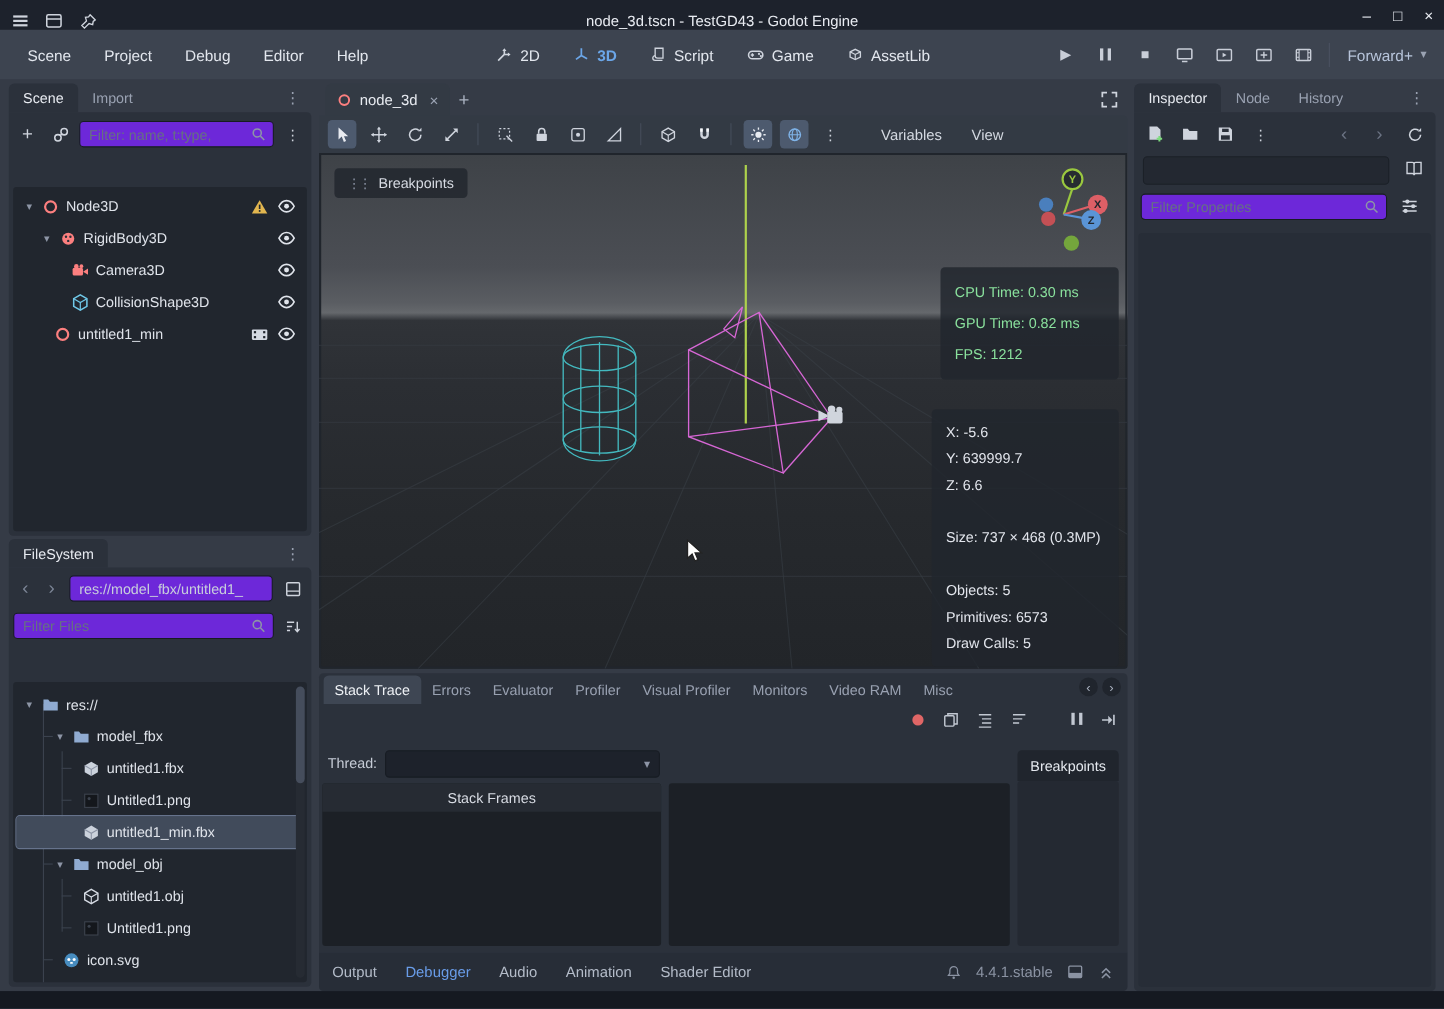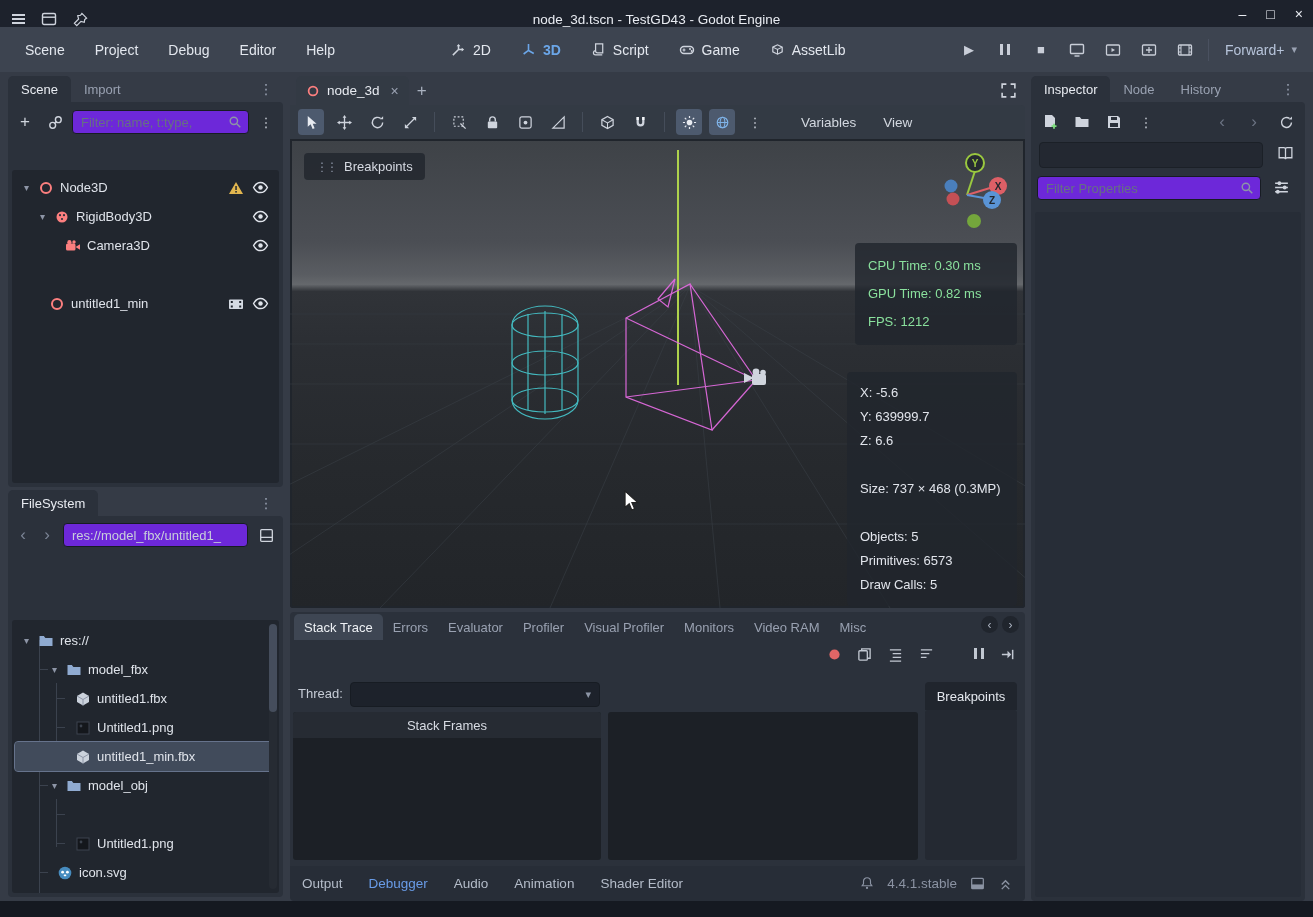--- a/index.html
+++ b/index.html
@@ -78,21 +78,21 @@
   .dctrl{position:absolute;top:35px;right:10px;display:flex;gap:16px;align-items:center}
   .dth-label{position:absolute;left:8px;top:74px;color:#c6ccd6}
   .dropdown{position:absolute;left:60px;top:70px;width:250px;height:25px;background:#1d222b;border:1px solid #171c23;border-radius:4px;display:flex;align-items:center;justify-content:flex-end;padding:0 8px;color:#8d95a6;font-size:11px}
   .bp-head{position:absolute;left:635px;top:70px;right:8px;height:28px;background:#20252d;border-radius:4px 4px 0 0;display:flex;align-items:center;justify-content:center;color:#e4e8ee}
   .subpanel{position:absolute;background:#1c2026;border-radius:3px}
   .sf-head{height:26px;background:#262b33;border-radius:3px 3px 0 0;display:flex;align-items:center;justify-content:center;color:#d7dbe3}
 
   
   .bbar{position:absolute;left:290px;top:866px;width:735px;height:35px;background:#272d37;border-radius:0 0 4px 4px;display:flex;align-items:center;padding:0 12px;gap:26px;font-size:13.5px;color:#b4bcc9}
   .bbar .blue{color:#699ce8}
-  .bbar-right{margin-left:auto;display:flex;align-items:flex-start;gap:13px;color:#8b93a3}
+  .bbar-right{margin-left:auto;display:flex;align-items:flex-end;gap:13px;color:#8b93a3}
 
   
   .footer{position:absolute;left:0;top:901px;width:1313px;height:16px;background:#151921}
 
   .sbtrack{position:absolute;width:8px;background:#262b33;border-radius:4px}
   .sbthumb{position:absolute;width:8px;background:#454d5c;border-radius:4px}
   .namefield{position:absolute;background:#232831;border:1px solid #1b2027;border-radius:4px}
 </style>
 </head>
 <body>
@@ -280,20 +280,33 @@
           </svg>
         <span class="tlabel">Camera3D</span>
         <span class="right-ics">
           <svg width="17" height="17" viewBox="0 0 16 16">
               <path d="M1.5 8C3 5 5.3 3.2 8 3.2S13 5 14.5 8C13 11 10.7 12.8 8 12.8S3 11 1.5 8Z" fill="none" stroke="#dfe3ea" stroke-width="1.4"></path>
               <circle cx="8" cy="8" r="2.1" fill="#dfe3ea"></circle>
             </svg>
         </span>
       </div>
 
+      <div class="trow" style="top:90px;padding-left:50px">
+        <svg width="16" height="16" viewBox="0 0 16 16">
+            <path d="M8 1 14 4.5v7L8 15 2 11.5v-7Z" fill="none" stroke="#6fc8e8" stroke-width="1.4"></path>
+            <path d="M2 4.5 8 8l6-3.5M8 8v7" stroke="#6fc8e8" stroke-width="1.1" fill="none"></path>
+          </svg>
+        <span class="tlabel">CollisionShape3D</span>
+        <span class="right-ics">
+          <svg width="17" height="17" viewBox="0 0 16 16">
+              <path d="M1.5 8C3 5 5.3 3.2 8 3.2S13 5 14.5 8C13 11 10.7 12.8 8 12.8S3 11 1.5 8Z" fill="none" stroke="#dfe3ea" stroke-width="1.4"></path>
+              <circle cx="8" cy="8" r="2.1" fill="#dfe3ea"></circle>
+            </svg>
+        </span>
+      </div>
 
       <div class="trow" style="top:119px;padding-left:34px">
         <svg width="16" height="16" viewBox="0 0 16 16">
             <circle cx="8" cy="8" r="5" fill="none" stroke="#fc7f7f" stroke-width="2"></circle>
           </svg>
         <span class="tlabel">untitled1_min</span>
         <span class="right-ics">
           <svg width="16" height="16" viewBox="0 0 16 16">
               <rect x="1" y="3.5" width="14" height="9.5" rx="1" fill="#d5dae3"></rect>
               <rect x="2.8" y="5" width="2" height="2" fill="#21262e"></rect>
@@ -323,20 +336,38 @@
       <span class="inp-wrap" style="flex:1;margin:0 3px">
         <input class="inp" value="res://model_fbx/untitled1_" style="">
       </span>
       <span class="icbtn">
         <svg width="15" height="15" viewBox="0 0 16 16">
             <rect x="1.8" y="1.8" width="12.4" height="12.4" rx="1" fill="none" stroke="#cfd4dd" stroke-width="1.4"></rect>
             <path d="M1.8 10h12.4" stroke="#cfd4dd" stroke-width="1.4"></path>
           </svg>
       </span>
     </div>
+    <div style="position:absolute;left:4px;top:38px;right:4px;height:30px;display:flex;align-items:center;gap:4px">
+      <span class="inp-wrap" style="flex:1">
+        <input class="inp" placeholder="Filter Files" style="">
+        <span class="inp-ic">
+          <svg width="14" height="14" viewBox="0 0 16 16">
+              <circle cx="6.7" cy="6.7" r="4.2" fill="none" stroke="#8d95a6" stroke-width="1.6"></circle>
+              <path d="m10 10 4 4" stroke="#8d95a6" stroke-width="1.6"></path>
+            </svg>
+        </span>
+      </span>
+      <span class="icbtn">
+        <svg width="15" height="15" viewBox="0 0 16 16">
+            <path d="M2 4h7M2 8h5M2 12h3" stroke="#cfd4dd" stroke-width="1.4"></path>
+            <path d="M12 3.5v9" stroke="#cfd4dd" stroke-width="1.4" fill="none"></path>
+            <path d="m9.8 10.5 2.2 2.5 2.2-2.5" fill="none" stroke="#cfd4dd" stroke-width="1.4"></path>
+          </svg>
+      </span>
+    </div>
     <div class="treebg" style="left:4px;top:104px;right:4px;bottom:4px">
 
       <div class="guide" style="left:27px;top:20px;width:1px;height:261px"></div>
       <div class="guide" style="left:27px;top:49px;width:9px;height:1px"></div>
       <div class="guide" style="left:27px;top:165px;width:9px;height:1px"></div>
       <div class="guide" style="left:27px;top:252px;width:9px;height:1px"></div>
 
       <div class="guide" style="left:44px;top:63px;width:1px;height:73px"></div>
       <div class="guide" style="left:44px;top:78px;width:9px;height:1px"></div>
       <div class="guide" style="left:44px;top:107px;width:9px;height:1px"></div>
@@ -379,20 +410,27 @@
             <path d="M2 5l6 3.5L14 5M8 8.5v6" stroke="#8d95a6" stroke-width="1" fill="none"></path>
           </svg>
         <span class="tlabel">untitled1_min.fbx</span>
       </div>
       <div class="trow" style="top:151px;padding-left:34px">
         <span class="arrow">▾</span>
         <svg width="16" height="16" viewBox="0 0 16 16">
             <path d="M1.5 3h4.3l1.6 2h7.1v8H1.5Z" fill="#90abd1"></path>
           </svg>
         <span class="tlabel">model_obj</span>
+      </div>
+      <div class="trow" style="top:180px;padding-left:60px">
+        <svg width="16" height="16" viewBox="0 0 16 16">
+            <path d="M8 1.5 14 5v6L8 14.5 2 11V5Z" fill="none" stroke="#d5dae3" stroke-width="1.3"></path>
+            <path d="M2 5l6 3.5L14 5M8 8.5v6" stroke="#d5dae3" stroke-width="1" fill="none"></path>
+          </svg>
+        <span class="tlabel">untitled1.obj</span>
       </div>
       <div class="trow" style="top:209px;padding-left:60px">
         <svg width="16" height="16" viewBox="0 0 16 16">
             <rect x="2" y="2" width="12" height="12" fill="#14171c" stroke="#3c434e"></rect>
             <circle cx="6" cy="6" r="1.4" fill="#3c434e"></circle>
           </svg>
         <span class="tlabel">Untitled1.png</span>
       </div>
       <div class="trow" style="top:238px;padding-left:42px">
         <svg width="16" height="16" viewBox="0 0 16 16">

